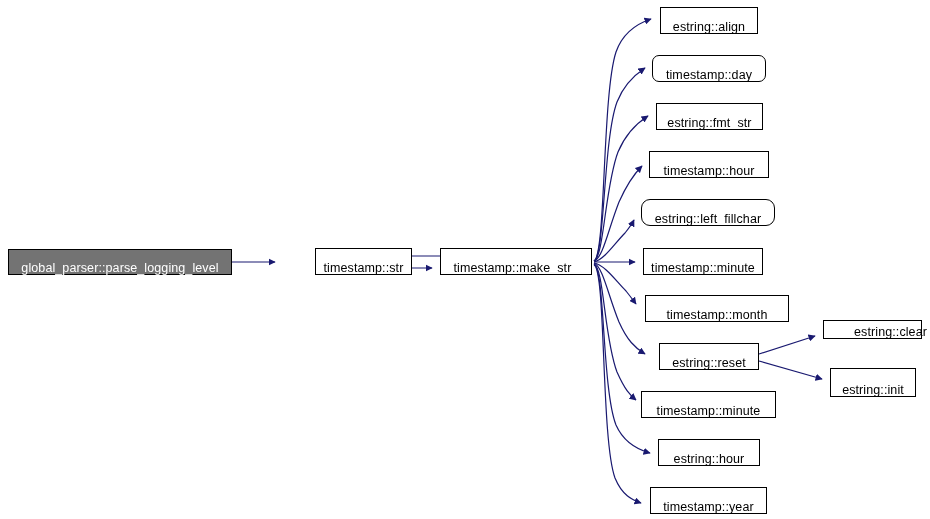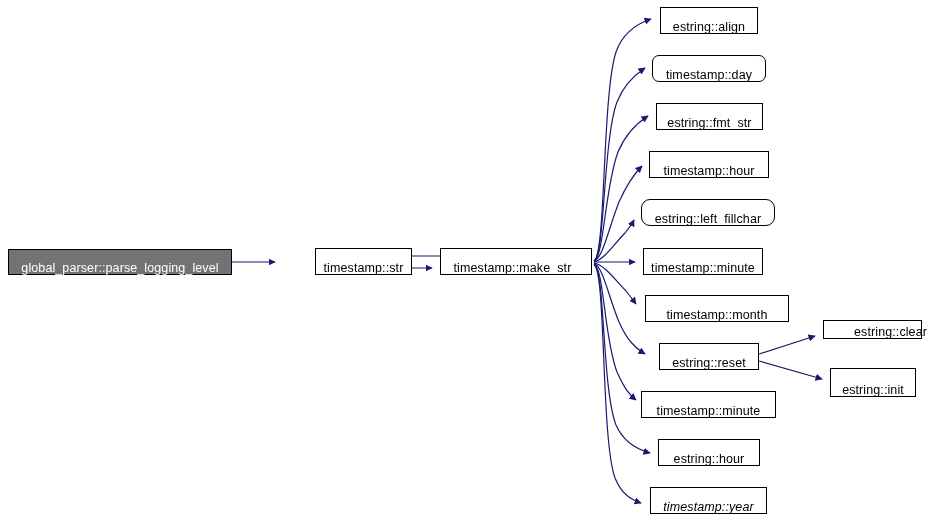--- a/index.html
+++ b/index.html
@@ -109,21 +109,21 @@
       </div>
       <div class="node" style="left: 659px; top: 343px; width: 100px; height: 27px;">
         <span>estring::reset</span>
       </div>
       <div class="node" style="left: 641px; top: 391px; width: 135px; height: 27px;">
         <span>timestamp::minute</span>
       </div>
       <div class="node" style="left: 658px; top: 439px; width: 102px; height: 27px;">
         <span>estring::hour</span>
       </div>
-      <div class="node" style="left: 650px; top: 487px; width: 117px; height: 27px; font-style: italic;">
+      <div class="node" style="left: 650px; top: 487px; width: 117px; height: 27px;">
         <span>timestamp::year</span>
       </div>
       <div class="node" style="left: 823px; top: 320px; width: 99px; height: 19px; padding-left: 36px;">
         <span>estring::clear</span>
       </div>
       <div class="node" style="left: 830px; top: 368px; width: 86px; height: 29px;">
         <span>estring::init</span>
       </div>
     </div>
 

